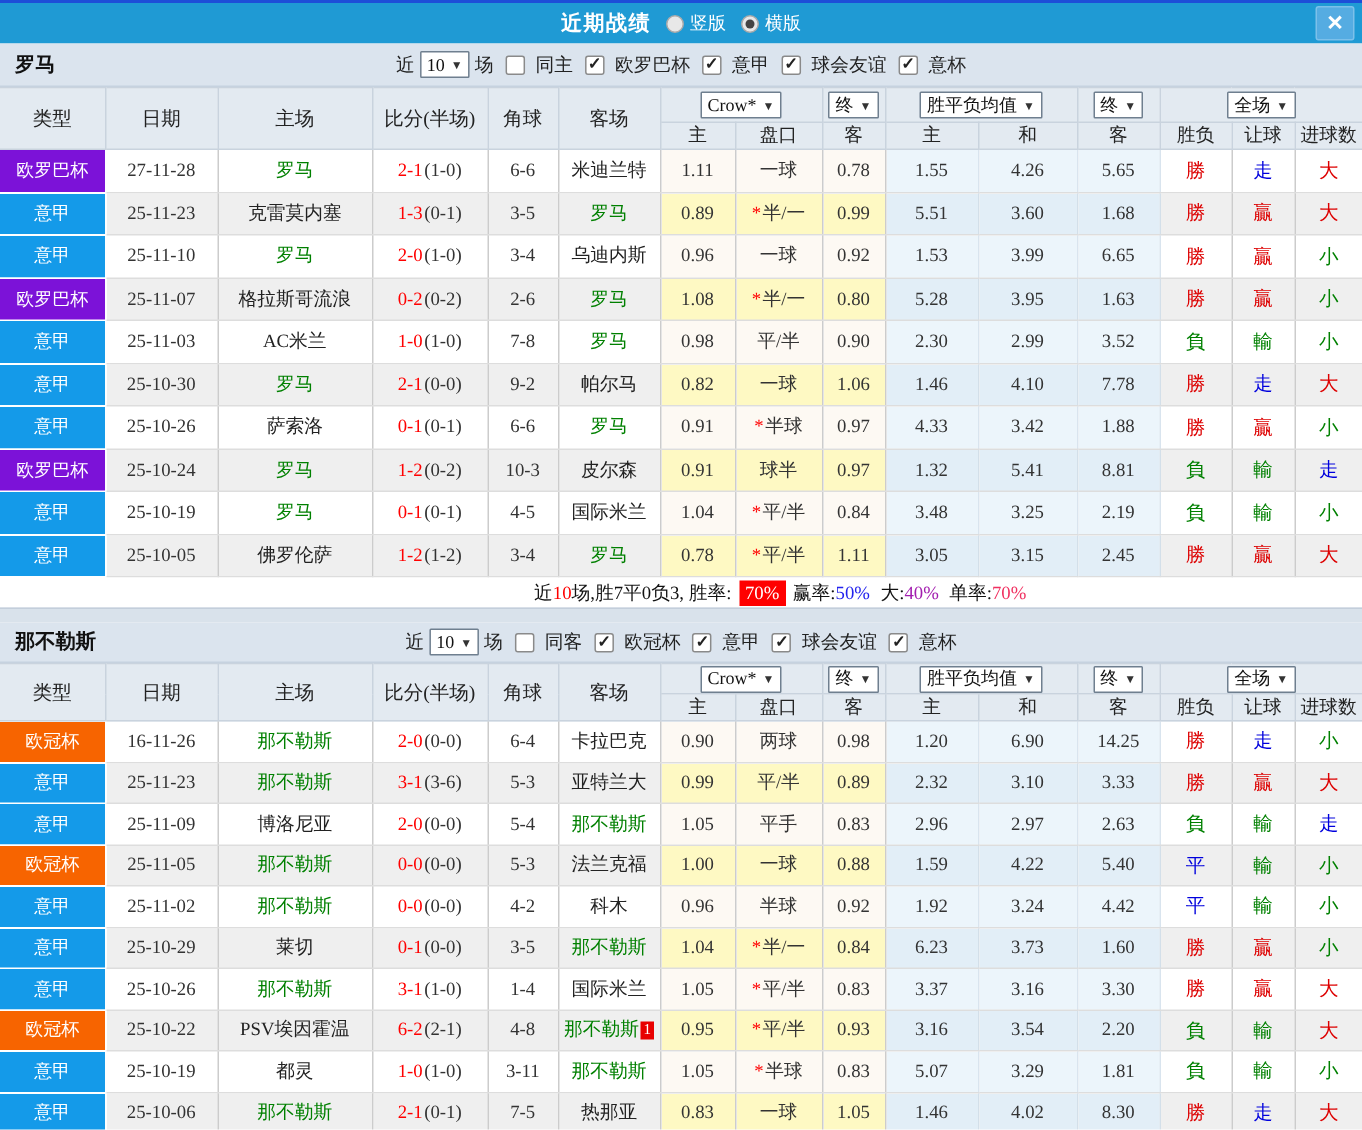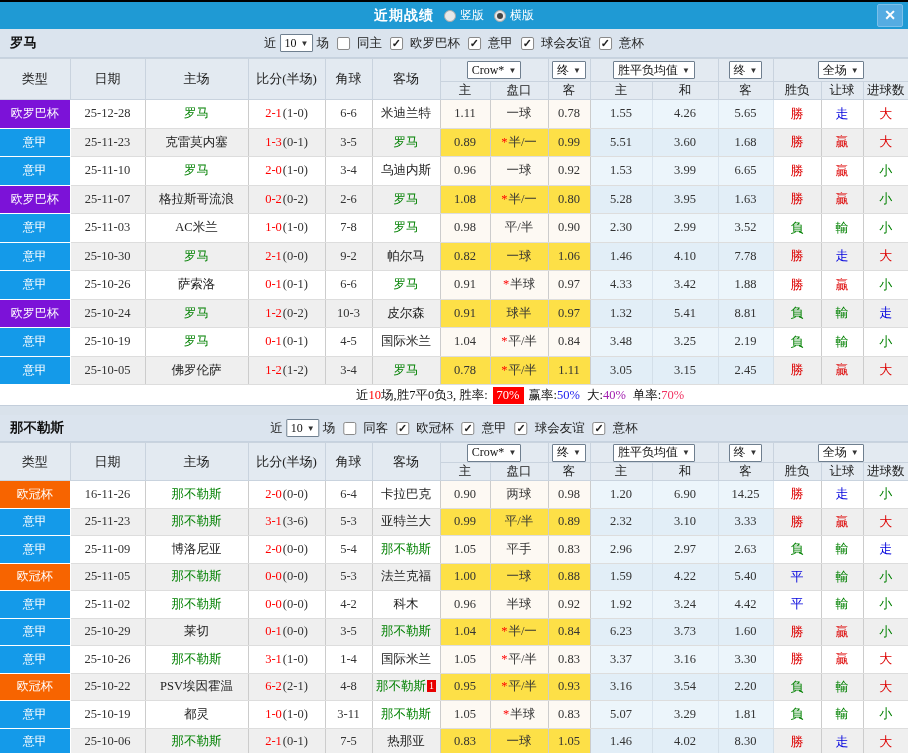--- a/index.html
+++ b/index.html
@@ -1,18 +1,18 @@
 <!DOCTYPE html>
 <html><head>
 <meta charset="utf-8">
 <style>
   * { margin:0; padding:0; box-sizing:border-box; }
   body { background:#fff; font-family:"Liberation Serif","DejaVu Serif",serif; }
   .window { width:908px; height:753px; overflow:hidden; background:#fff;
-            border-top:2px solid #000000; position:relative; }
+            border-top:2px solid #1d4ed8; position:relative; }
 
   
   .titlebar { height:27px; display:flex; align-items:center; justify-content:center;
               position:relative; color:#fff; }
   .title-group { display:flex; align-items:center; gap:4px; }
   .dialog-title { font-weight:bold; font-size:14px; letter-spacing:1px; }
   .radio { width:12px; height:12px; border-radius:50%; background:#e8e8e8;
            border:1px solid #aaa; display:inline-flex; align-items:center;
            justify-content:center; margin-left:6px; }
   .radio .dot { width:6px; height:6px; border-radius:50%; background:#444; }
@@ -55,21 +55,21 @@
              overflow:hidden; border-right:1px solid #ccc; border-bottom:1px solid #ddd; }
   tbody td:last-child { border-right:none; }
   .s0 tbody tr { height:28.5px; }
   .s1 tbody tr { height:27.5px; }
 
   .c-badge { color:#fff; font-size:12px; border-bottom:1px solid #fff !important;
              border-right:1px solid #fff; }
   .r-odd  .c-date, .r-odd  .c-team, .r-odd  .c-score, .r-odd  .c-corner, .r-odd  .c-res { background:#fff; }
   .r-even .c-date, .r-even .c-team, .r-even .c-score, .r-even .c-corner, .r-even .c-res { background:#efefef; }
   .r-odd  .c-cream { background:#fdf9f3; }
-  .r-even .c-cream { background:#fde047; }
+  .r-even .c-cream { background:#fef9c3; }
   .r-odd  .c-blue  { background:#ecf5fb; border-right-color:#d9e4ee; }
   .r-even .c-blue  { background:#e2eef7; border-right-color:#d3dfe9; }
   .c-team { font-size:12.5px; color:#222; }
   .score-half { color:#333; margin-left:1px; }
   .red-card { display:inline-block; background:#e80000; color:#fff; font-size:10px;
               line-height:12px; padding:0 2px; margin-left:1px; vertical-align:1px; }
   .star { margin-right:1px; }
   .c-res { font-size:13px; }
 
   
@@ -184,21 +184,21 @@
           <th>和</th>
           <th>客</th>
           <th>胜负</th>
           <th>让球</th>
           <th>进球数</th>
         </tr>
       </thead>
       <tbody>
           <tr class="match-row r-odd">
             <td class="c-badge" style="background: rgb(124, 18, 216);">欧罗巴杯</td>
-            <td class="c-date">25-12-28</td>
+            <td class="c-date">27-11-28</td>
             <td class="c-team" style="color: rgb(0, 128, 0);">罗马</td>
             <td class="c-score"><span class="score-main" style="color: rgb(255, 0, 0);">2-1</span><span class="score-half">(1-0)</span></td>
             <td class="c-corner">6-6</td>
             <td class="c-team">米迪兰特</td>
             <td class="c-cream">1.11</td>
             <td class="c-cream">一球</td>
             <td class="c-cream">0.78</td>
             <td class="c-blue">1.55</td>
             <td class="c-blue">4.26</td>
             <td class="c-blue">5.65</td>

